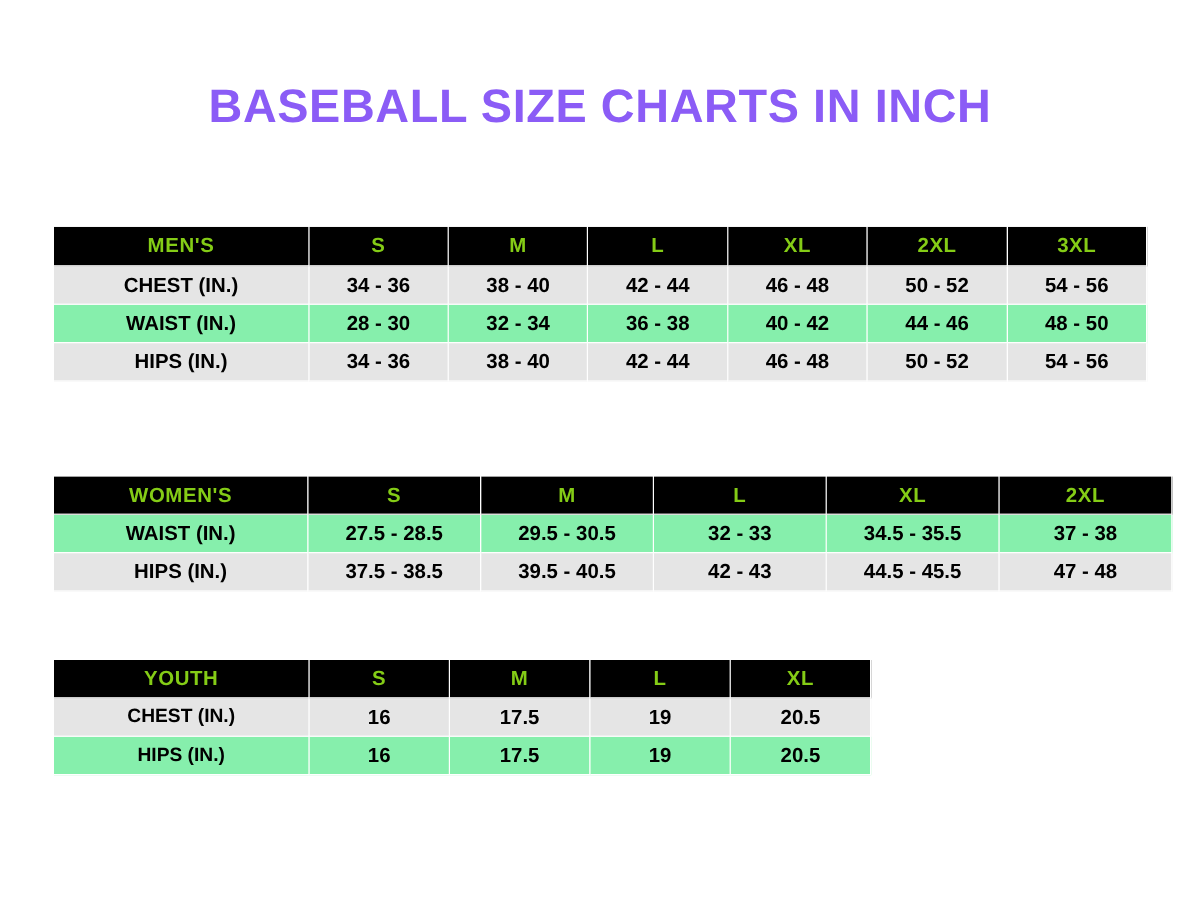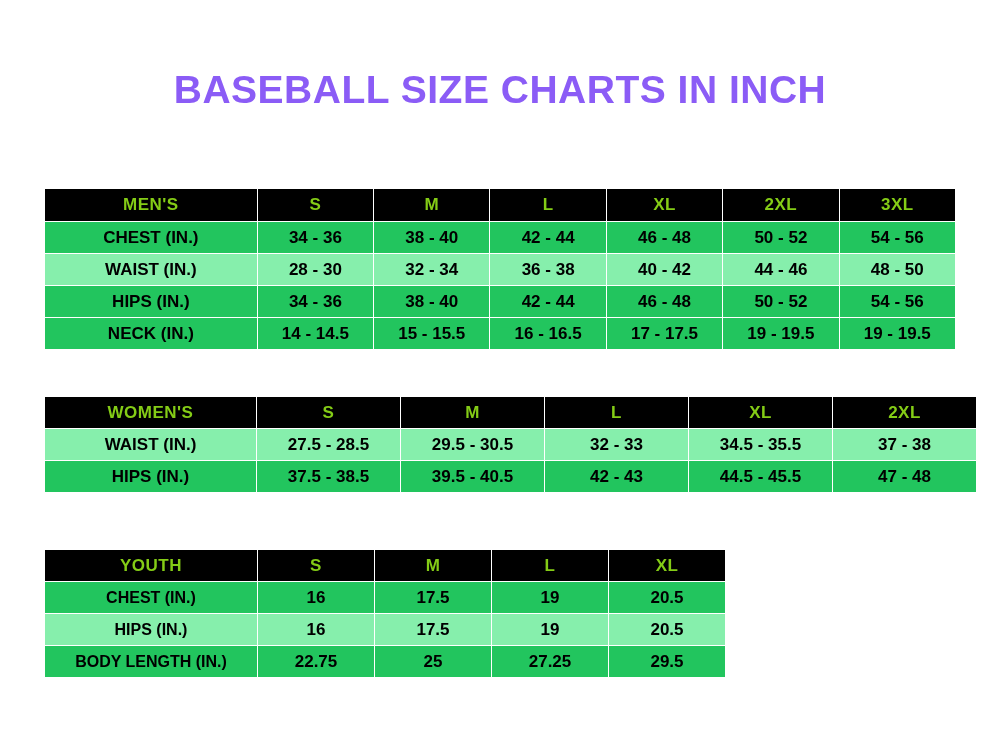--- a/index.html
+++ b/index.html
@@ -51,21 +51,21 @@
     background: #000000;
     color: #84cc16;
     font-size: 17px;
     letter-spacing: 0.5px;
     height: 32px;
   }
   .chart thead th.rowlabel {
     text-align: center;
   }
   .chart tbody tr.odd td {
-    background: #22c55e;
+    background: #e5e5e5;
   }
   .chart tbody tr.even td {
     background: #86efac;
   }
   .chart tbody td.rowlabel {
     font-weight: bold;
     text-align: center;
   }
   
   #mens-chart {
@@ -146,29 +146,20 @@
       </tr>
       <tr class="odd">
         <td class="rowlabel">HIPS (IN.)</td>
         <td>34 - 36</td>
         <td>38 - 40</td>
         <td>42 - 44</td>
         <td>46 - 48</td>
         <td>50 - 52</td>
         <td>54 - 56</td>
       </tr>
-      <tr class="odd">
-        <td class="rowlabel">NECK (IN.)</td>
-        <td>14 - 14.5</td>
-        <td>15 - 15.5</td>
-        <td>16 - 16.5</td>
-        <td>17 - 17.5</td>
-        <td>19 - 19.5</td>
-        <td>19 - 19.5</td>
-      </tr>
     </tbody>
   </table>
 
   <table class="chart" id="womens-chart">
     <colgroup>
       <col class="c0">
         <col class="cx">
         <col class="cx">
         <col class="cx">
         <col class="cx">
@@ -229,23 +220,16 @@
         <td>19</td>
         <td>20.5</td>
       </tr>
       <tr class="even">
         <td class="rowlabel">HIPS (IN.)</td>
         <td>16</td>
         <td>17.5</td>
         <td>19</td>
         <td>20.5</td>
       </tr>
-      <tr class="odd">
-        <td class="rowlabel">BODY LENGTH (IN.)</td>
-        <td>22.75</td>
-        <td>25</td>
-        <td>27.25</td>
-        <td>29.5</td>
-      </tr>
     </tbody>
   </table>
 
 </div>
 
 </body></html>

